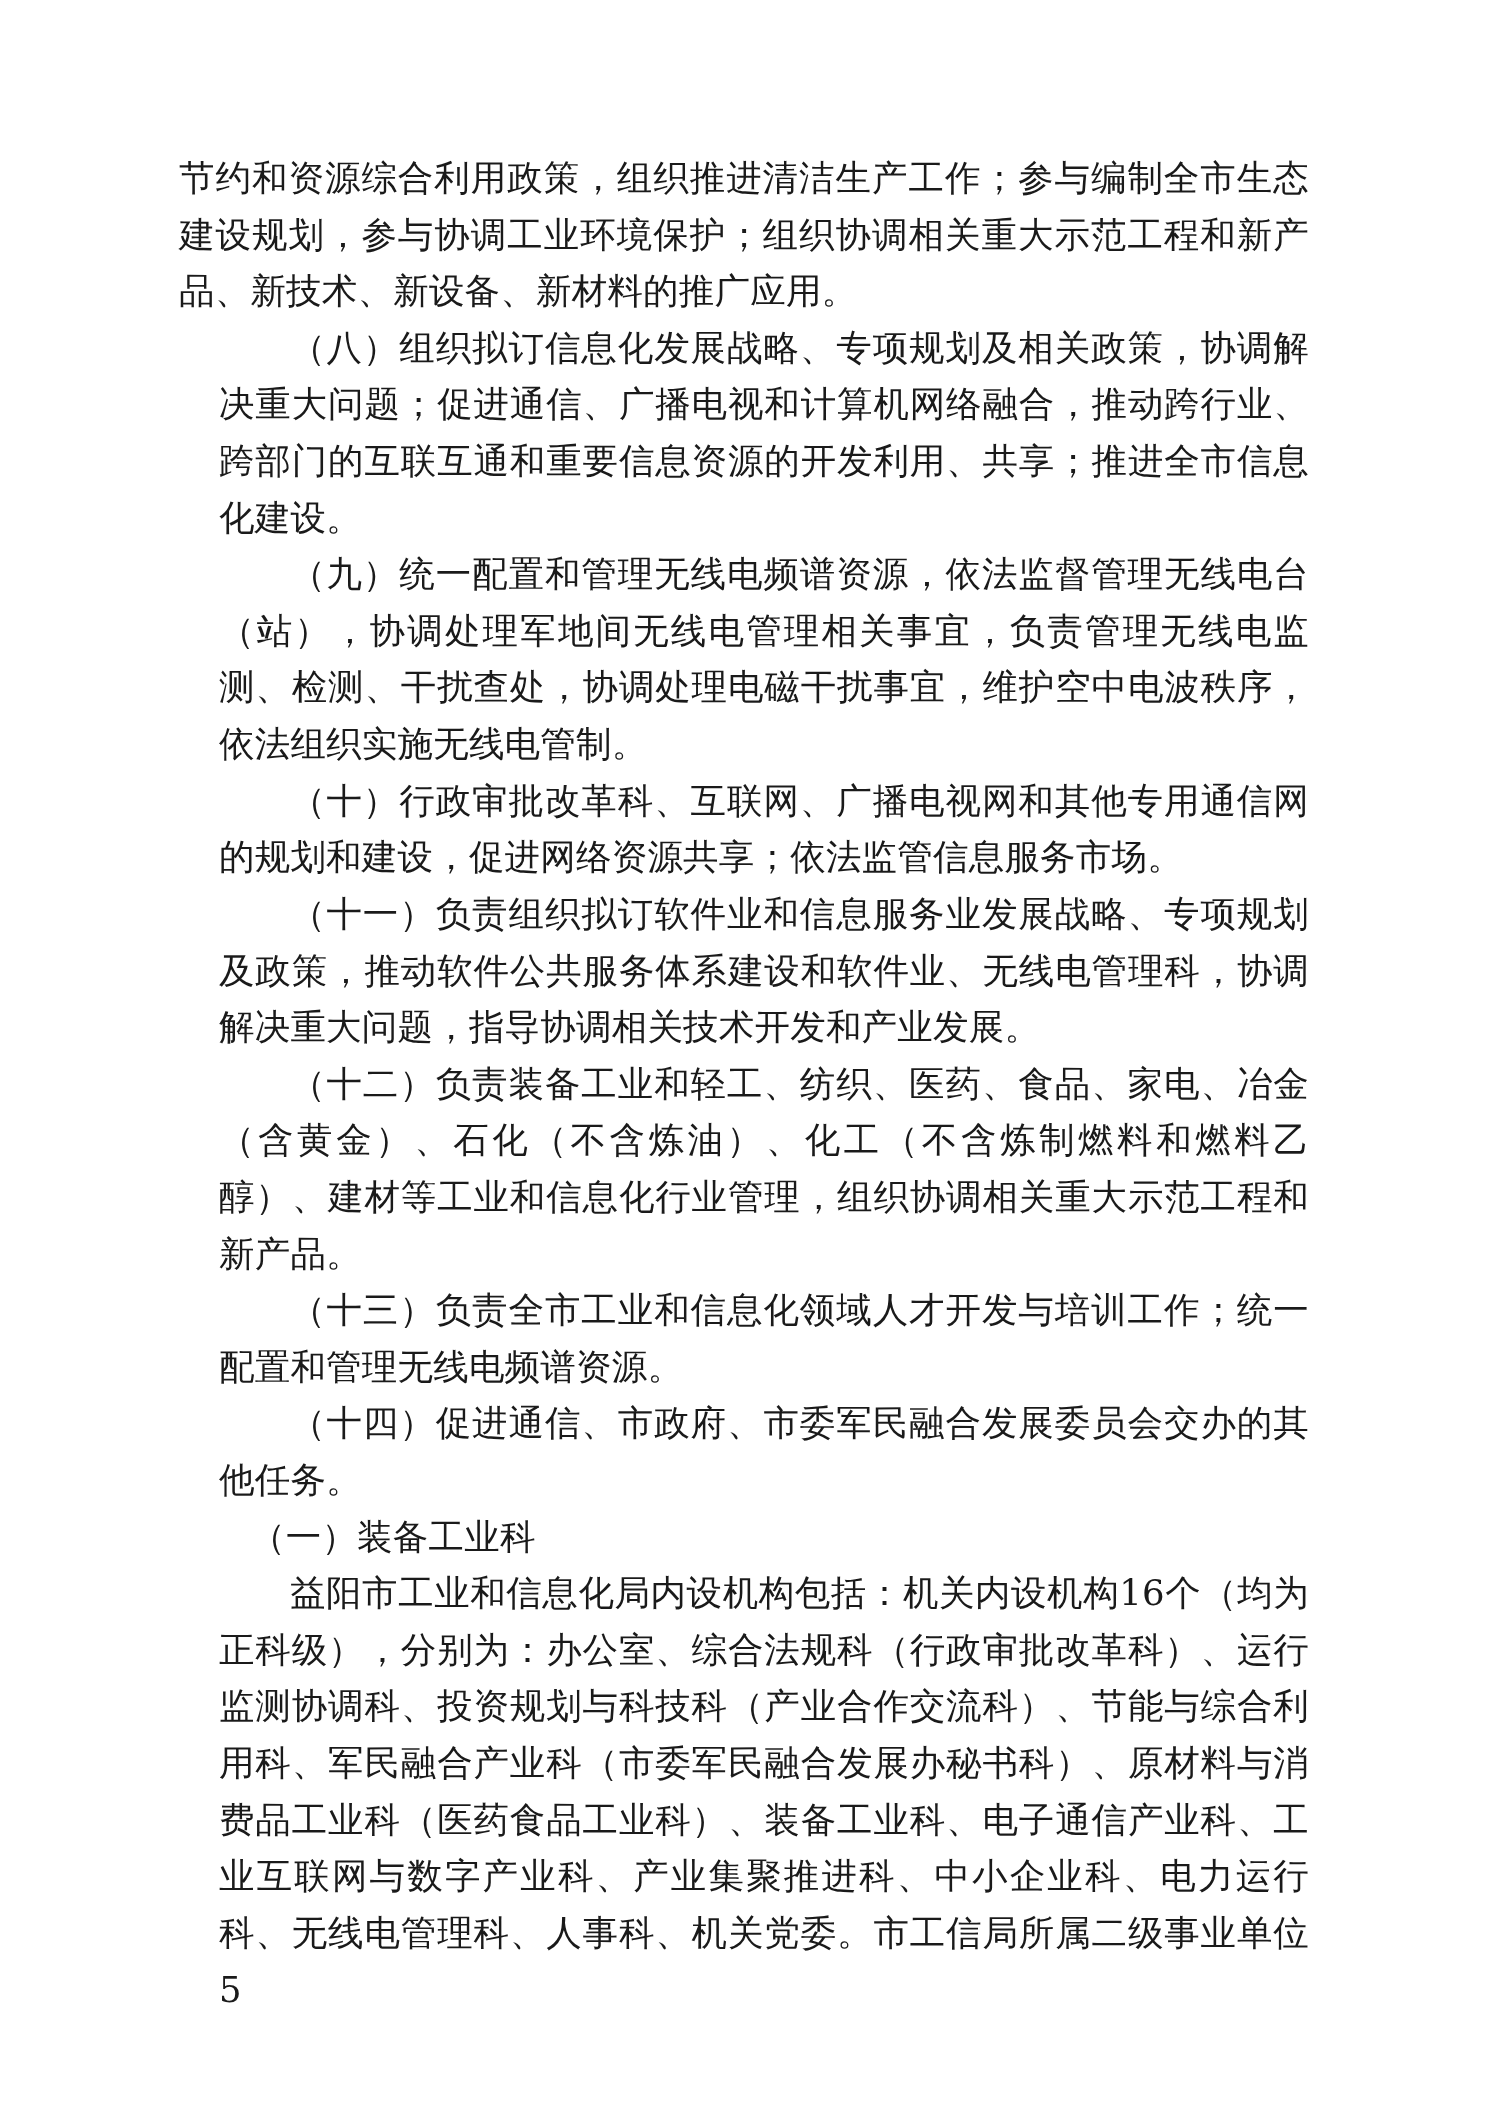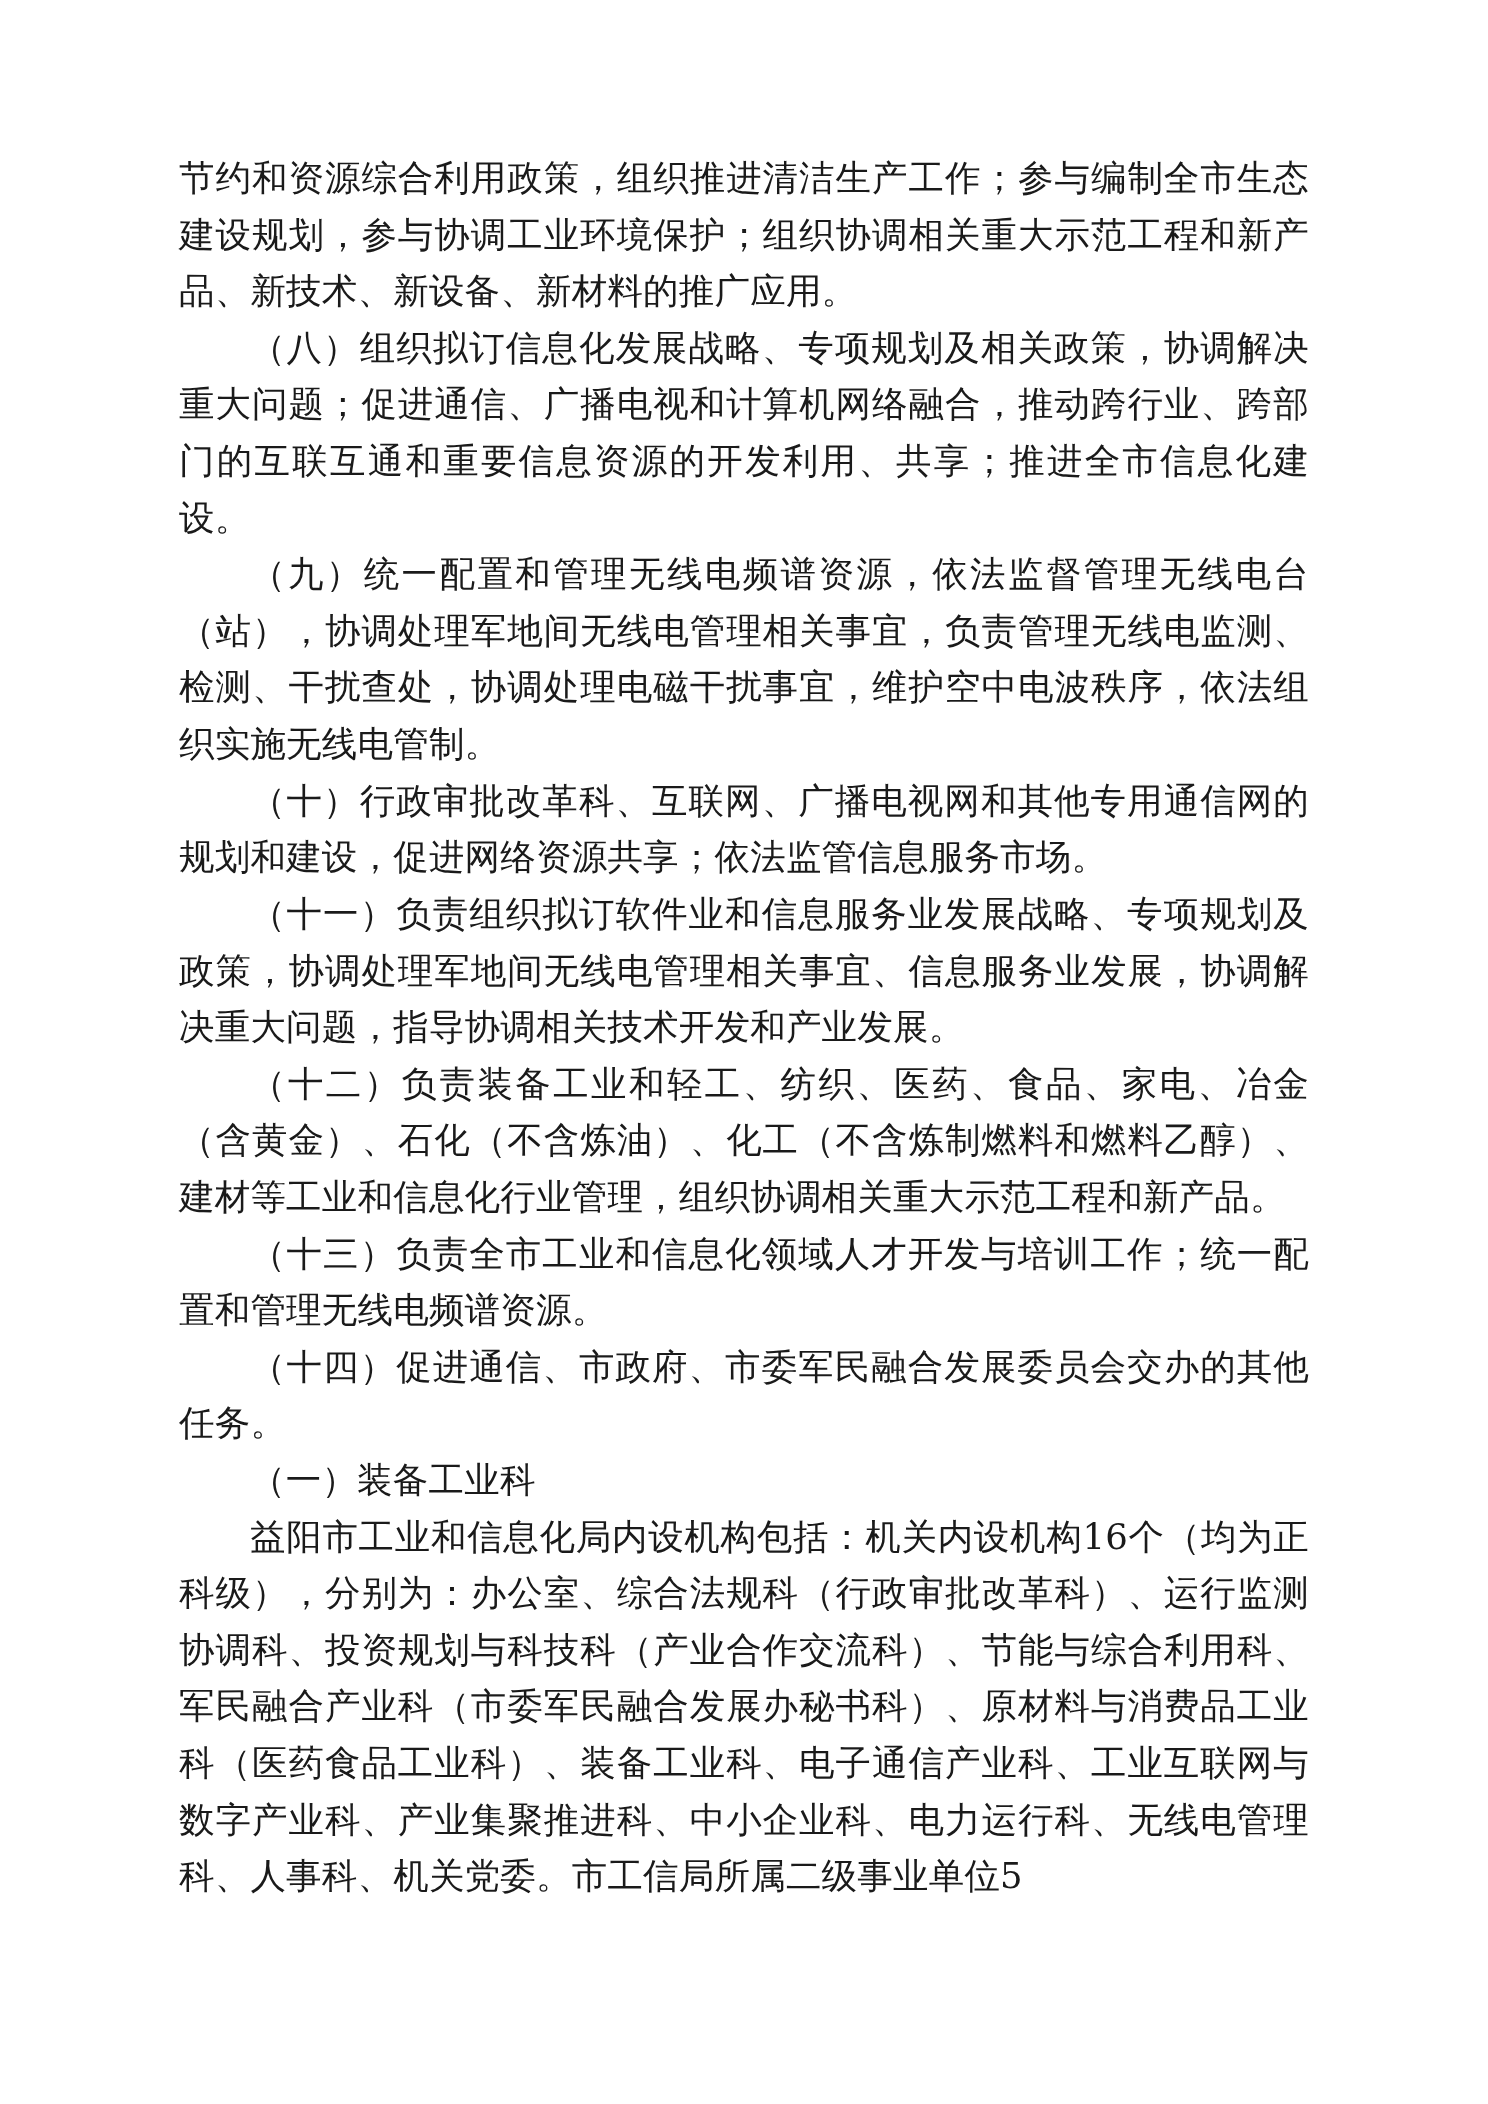--- a/index.html
+++ b/index.html
@@ -25,20 +25,21 @@
     text-justify: inter-ideograph;
     letter-spacing: 0.2px;
   }
   .para {
     margin: 0;
     padding: 0;
     text-indent: 0;
   }
   .para.indent {
     text-indent: 2em;
+    margin-left: 40px;
   }
   .para.heading {
     text-indent: 2em;
     font-weight: 700;
     letter-spacing: 1.5px;
   }
   .para.heading-sub {
     text-indent: 2em;
   }
 </style>
@@ -49,21 +50,21 @@
   <div class="doc-body">
 
     <p class="para">节约和资源综合利用政策，组织推进清洁生产工作；参与编制全市生态建设规划，参与协调工业环境保护；组织协调相关重大示范工程和新产品、新技术、新设备、新材料的推广应用。</p>
 
     <p class="para indent">（八）组织拟订信息化发展战略、专项规划及相关政策，协调解决重大问题；促进通信、广播电视和计算机网络融合，推动跨行业、跨部门的互联互通和重要信息资源的开发利用、共享；推进全市信息化建设。</p>
 
     <p class="para indent">（九）统一配置和管理无线电频谱资源，依法监督管理无线电台（站），协调处理军地间无线电管理相关事宜，负责管理无线电监测、检测、干扰查处，协调处理电磁干扰事宜，维护空中电波秩序，依法组织实施无线电管制。</p>
 
     <p class="para indent">（十）行政审批改革科、互联网、广播电视网和其他专用通信网的规划和建设，促进网络资源共享；依法监管信息服务市场。</p>
 
-    <p class="para indent">（十一）负责组织拟订软件业和信息服务业发展战略、专项规划及政策，协调处理军地间无线电管理相关事宜、信息服务业发展，协调解决重大问题，指导协调相关技术开发和产业发展。</p>
+    <p class="para indent">（十一）负责组织拟订软件业和信息服务业发展战略、专项规划及政策，推动软件公共服务体系建设和软件业、无线电管理科，协调解决重大问题，指导协调相关技术开发和产业发展。</p>
 
     <p class="para indent">（十二）负责装备工业和轻工、纺织、医药、食品、家电、冶金（含黄金）、石化（不含炼油）、化工（不含炼制燃料和燃料乙醇）、建材等工业和信息化行业管理，组织协调相关重大示范工程和新产品。</p>
 
     <p class="para indent">（十三）负责全市工业和信息化领域人才开发与培训工作；统一配置和管理无线电频谱资源。</p>
 
     <p class="para indent">（十四）促进通信、市政府、市委军民融合发展委员会交办的其他任务。</p>
 
 
     <p class="para heading-sub">（一）装备工业科</p>
 

